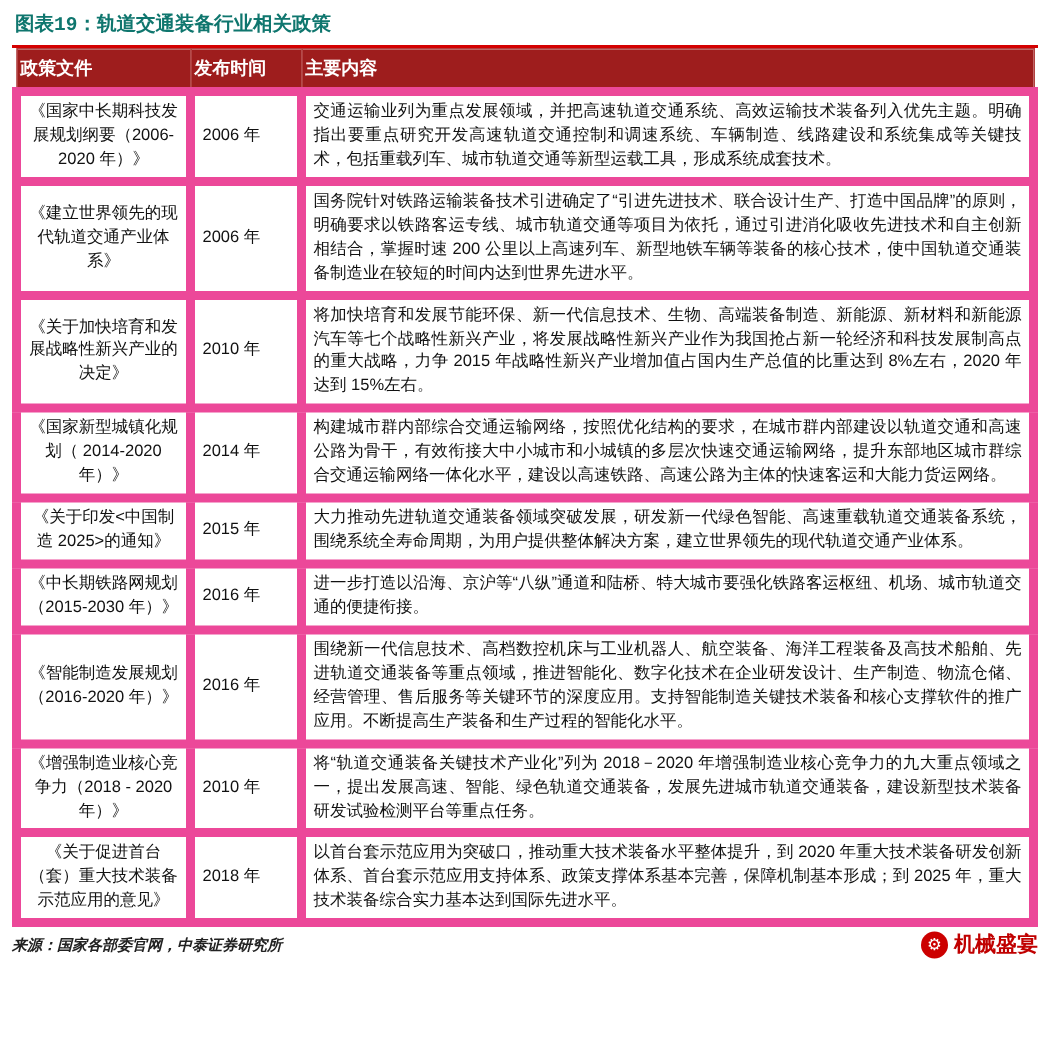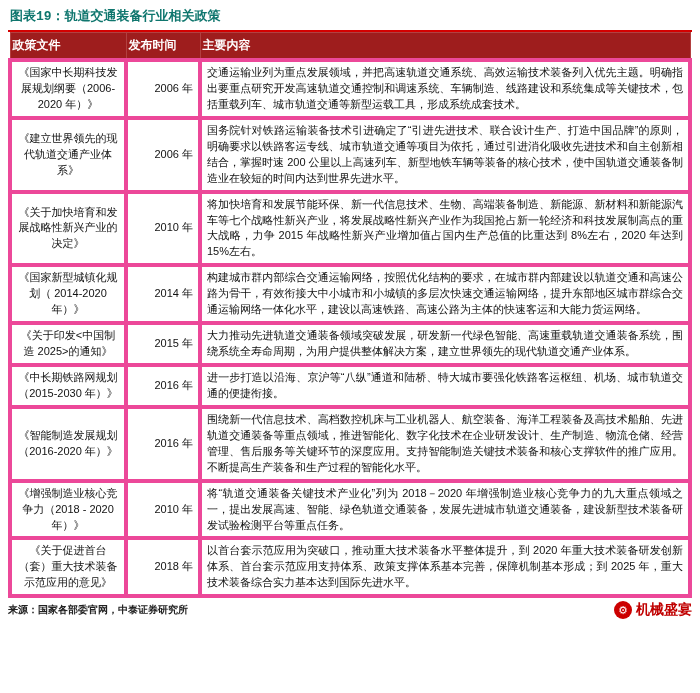--- a/index.html
+++ b/index.html
@@ -28,38 +28,39 @@
   table.policy-table th {
     background: #9e1d1d;
     color: #ffffff;
     font-size: 12px;
     font-weight: bold;
     padding: 4px 2px;
     border: 1px solid #b24040;
     text-align: left;
   }
   table.policy-table td {
-    border: 4px solid #ec4899;
+    border: 6px solid #ec4899;
     font-size: 11px;
     padding: 3px 5px;
     vertical-align: middle;
     line-height: 1.45;
   }
   col.col-policy { width: 116px; }
   col.col-date { width: 74px; }
   td.policy { text-align: center; }
-  td.date { text-align: right; margin-left: 34px; }
+  td.date { text-align: left; margin-left: 34px; }
   td.content { text-align: justify; }
   .footer-bar {
     display: flex;
     justify-content: space-between;
     align-items: center;
     margin-top: 3px;
   }
   .source-note {
+    font-style: italic;
     font-size: 10px;
     color: #222;
     font-weight: bold;
   }
   .brand {
     display: flex;
     align-items: center;
     gap: 4px;
     font-weight: bold;
     font-size: 14px;

